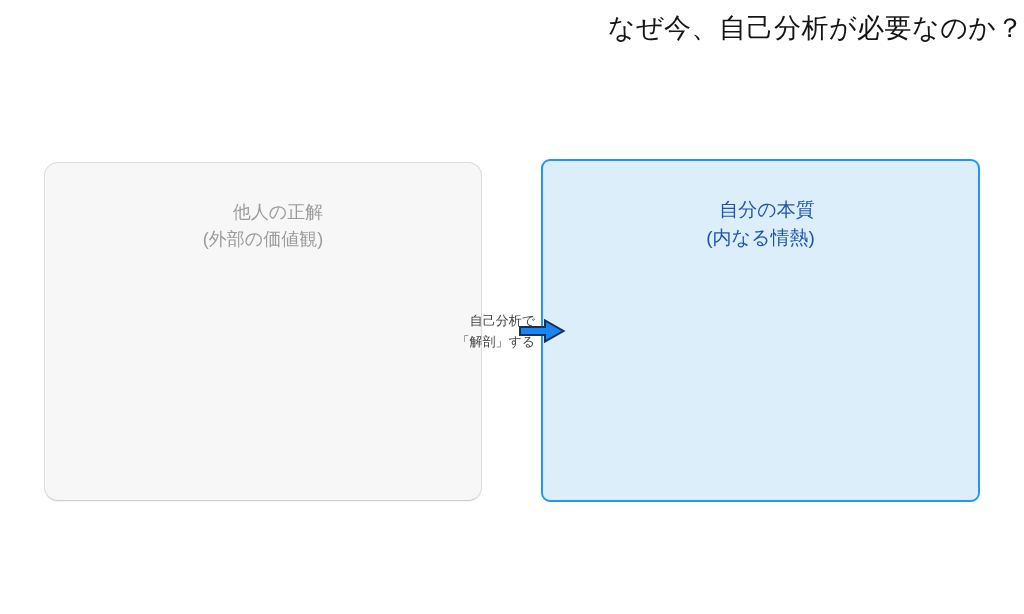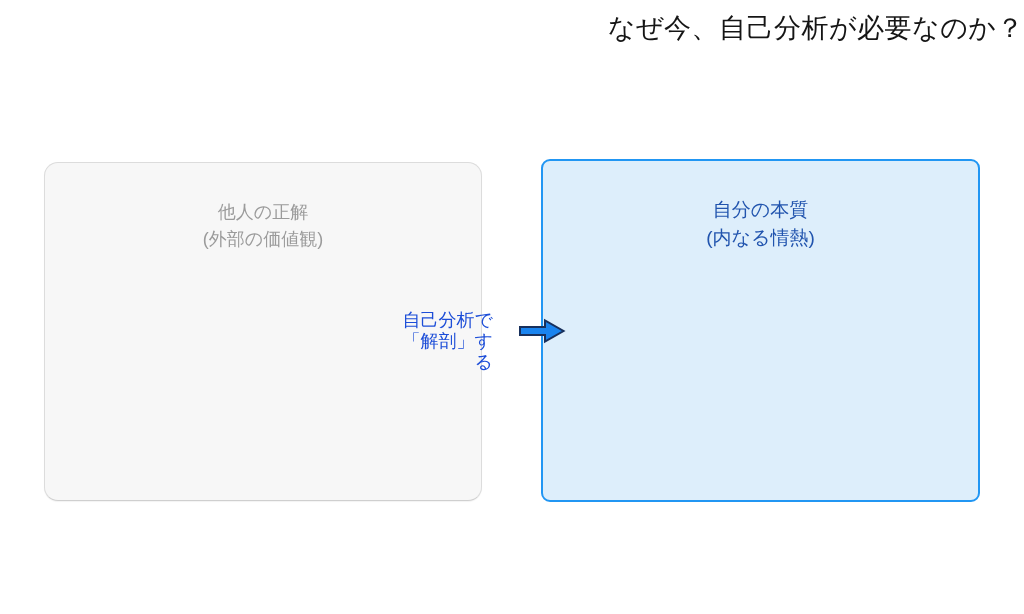--- a/index.html
+++ b/index.html
@@ -56,47 +56,47 @@
     top: 159px;
     width: 439px;
     height: 343px;
     background: #ddeefb;
     border: 2.5px solid #2196f3;
     border-radius: 9px;
   }
 
   .box-label {
     margin-top: 36px;
-    text-align: center;
+    text-align: right;
     white-space: pre-line;
   }
 
   #box-external .box-label {
     font-size: 18px;
     line-height: 27px;
     color: #9b9b9b;
   }
 
   #box-essence .box-label {
     margin-top: 35px;
     font-size: 19px;
     line-height: 28px;
     color: #2154ae;
   }
 
   
   #arrow-annotation {
     position: absolute;
-    left: 388px;
+    left: 430px;
     top: 310px;
     width: 105px;
     text-align: right;
-    font-size: 18px;
+    font-size: 13px;
     line-height: 21px;
-    color: #1d4ed8;
+    color: #404040;
     white-space: pre-line;
   }
 
   #dissect-arrow {
     position: absolute;
     left: 518px;
     top: 318px;
     width: 48px;
     height: 26px;
   }

